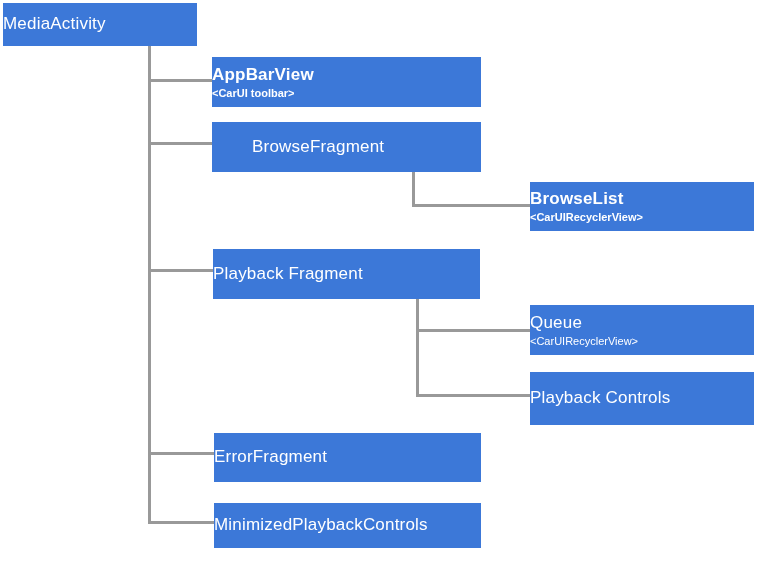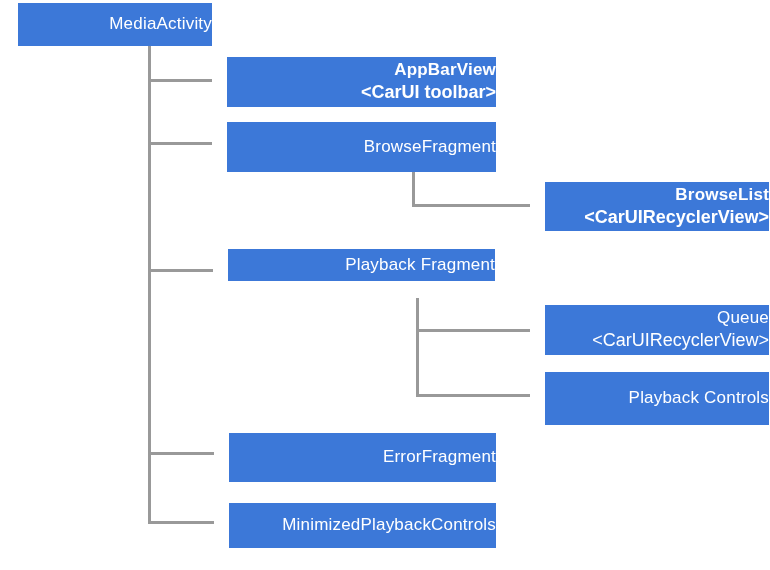--- a/index.html
+++ b/index.html
@@ -14,47 +14,46 @@
     background: #ffffff;
     font-family: "Liberation Sans", "DejaVu Sans", sans-serif;
     overflow: hidden;
   }
   .node {
     position: absolute;
     background: #3c78d8;
     color: #ffffff;
     display: flex;
     flex-direction: column;
-    align-items: flex-end;
+    align-items: flex-start;
     justify-content: center;
     text-align: center;
     box-sizing: border-box;
     line-height: 1.3;
-    margin-left: 15px;
   }
   .node .label {
     font-size: 17px;
     letter-spacing: 0.2px;
     white-space: nowrap;
   }
   .node .sublabel {
-    font-size: 18px;
+    font-size: 11px;
     white-space: nowrap;
   }
   .connector {
     position: absolute;
     background: #999999;
   }
 
   
   #n-media-activity            { left: 3px;   top: 3px;   width: 194px; height: 43px; }
   #n-app-bar-view              { left: 212px; top: 57px;  width: 269px; height: 50px; font-weight: bold; }
-  #n-browse-fragment           { left: 212px; top: 122px; width: 269px; height: 50px; }
+  #n-browse-fragment           { left: 212px; top: 122px; width: 269px; height: 50px; padding-left: 40px; }
   #n-browse-list               { left: 530px; top: 182px; width: 224px; height: 49px; font-weight: bold; }
-  #n-playback-fragment         { left: 213px; top: 249px; width: 267px; height: 32px; }
+  #n-playback-fragment         { left: 213px; top: 249px; width: 267px; height: 50px; }
   #n-queue                     { left: 530px; top: 305px; width: 224px; height: 50px; }
   #n-playback-controls         { left: 530px; top: 372px; width: 224px; height: 53px; }
   #n-error-fragment            { left: 214px; top: 433px; width: 267px; height: 49px; }
   #n-minimized-playback-controls { left: 214px; top: 503px; width: 267px; height: 45px; }
 
   
   #c-trunk          { left: 148px; top: 46px;  width: 3px;   height: 478px; }
   #c-branch-appbar  { left: 148px; top: 79px;  width: 64px;  height: 3px; }
   #c-branch-browse  { left: 148px; top: 142px; width: 64px;  height: 3px; }
   #c-branch-playback{ left: 148px; top: 269px; width: 65px;  height: 3px; }

